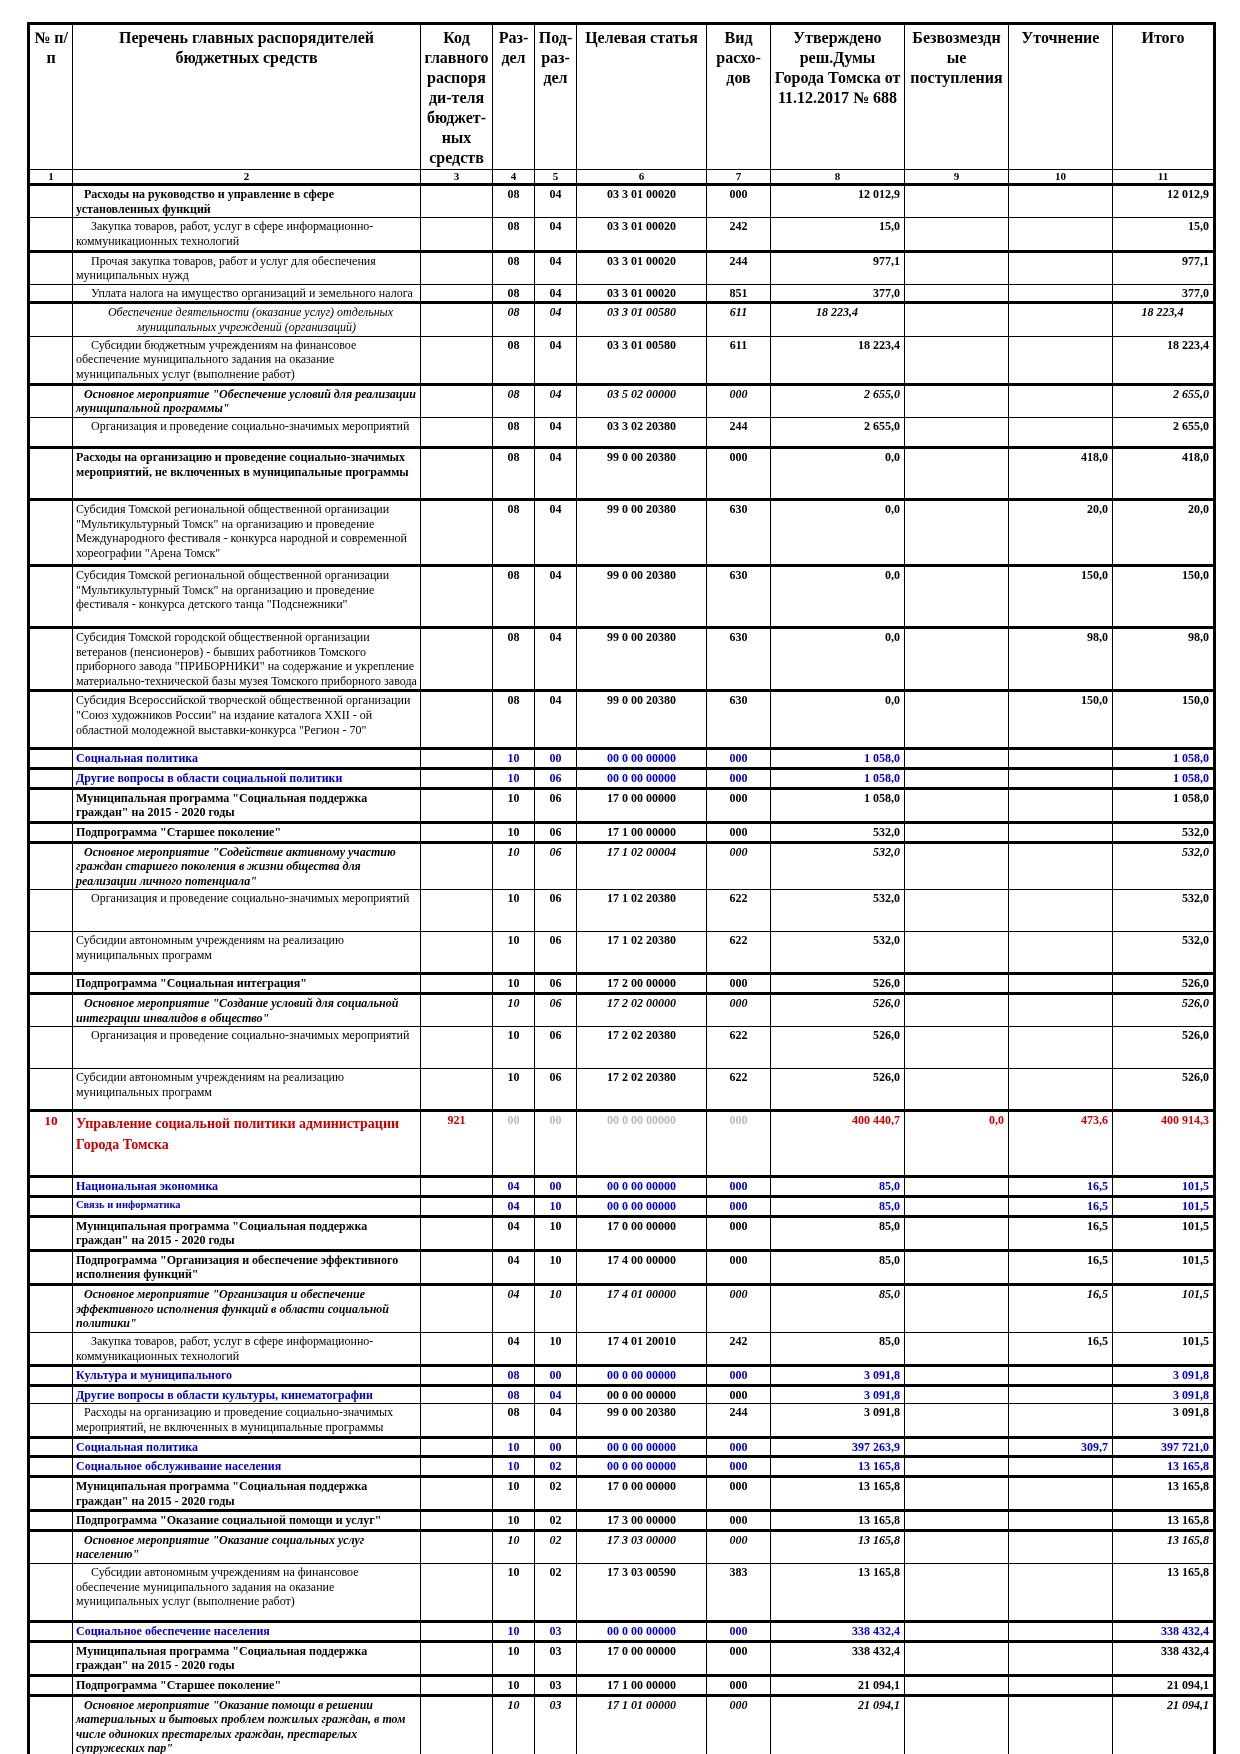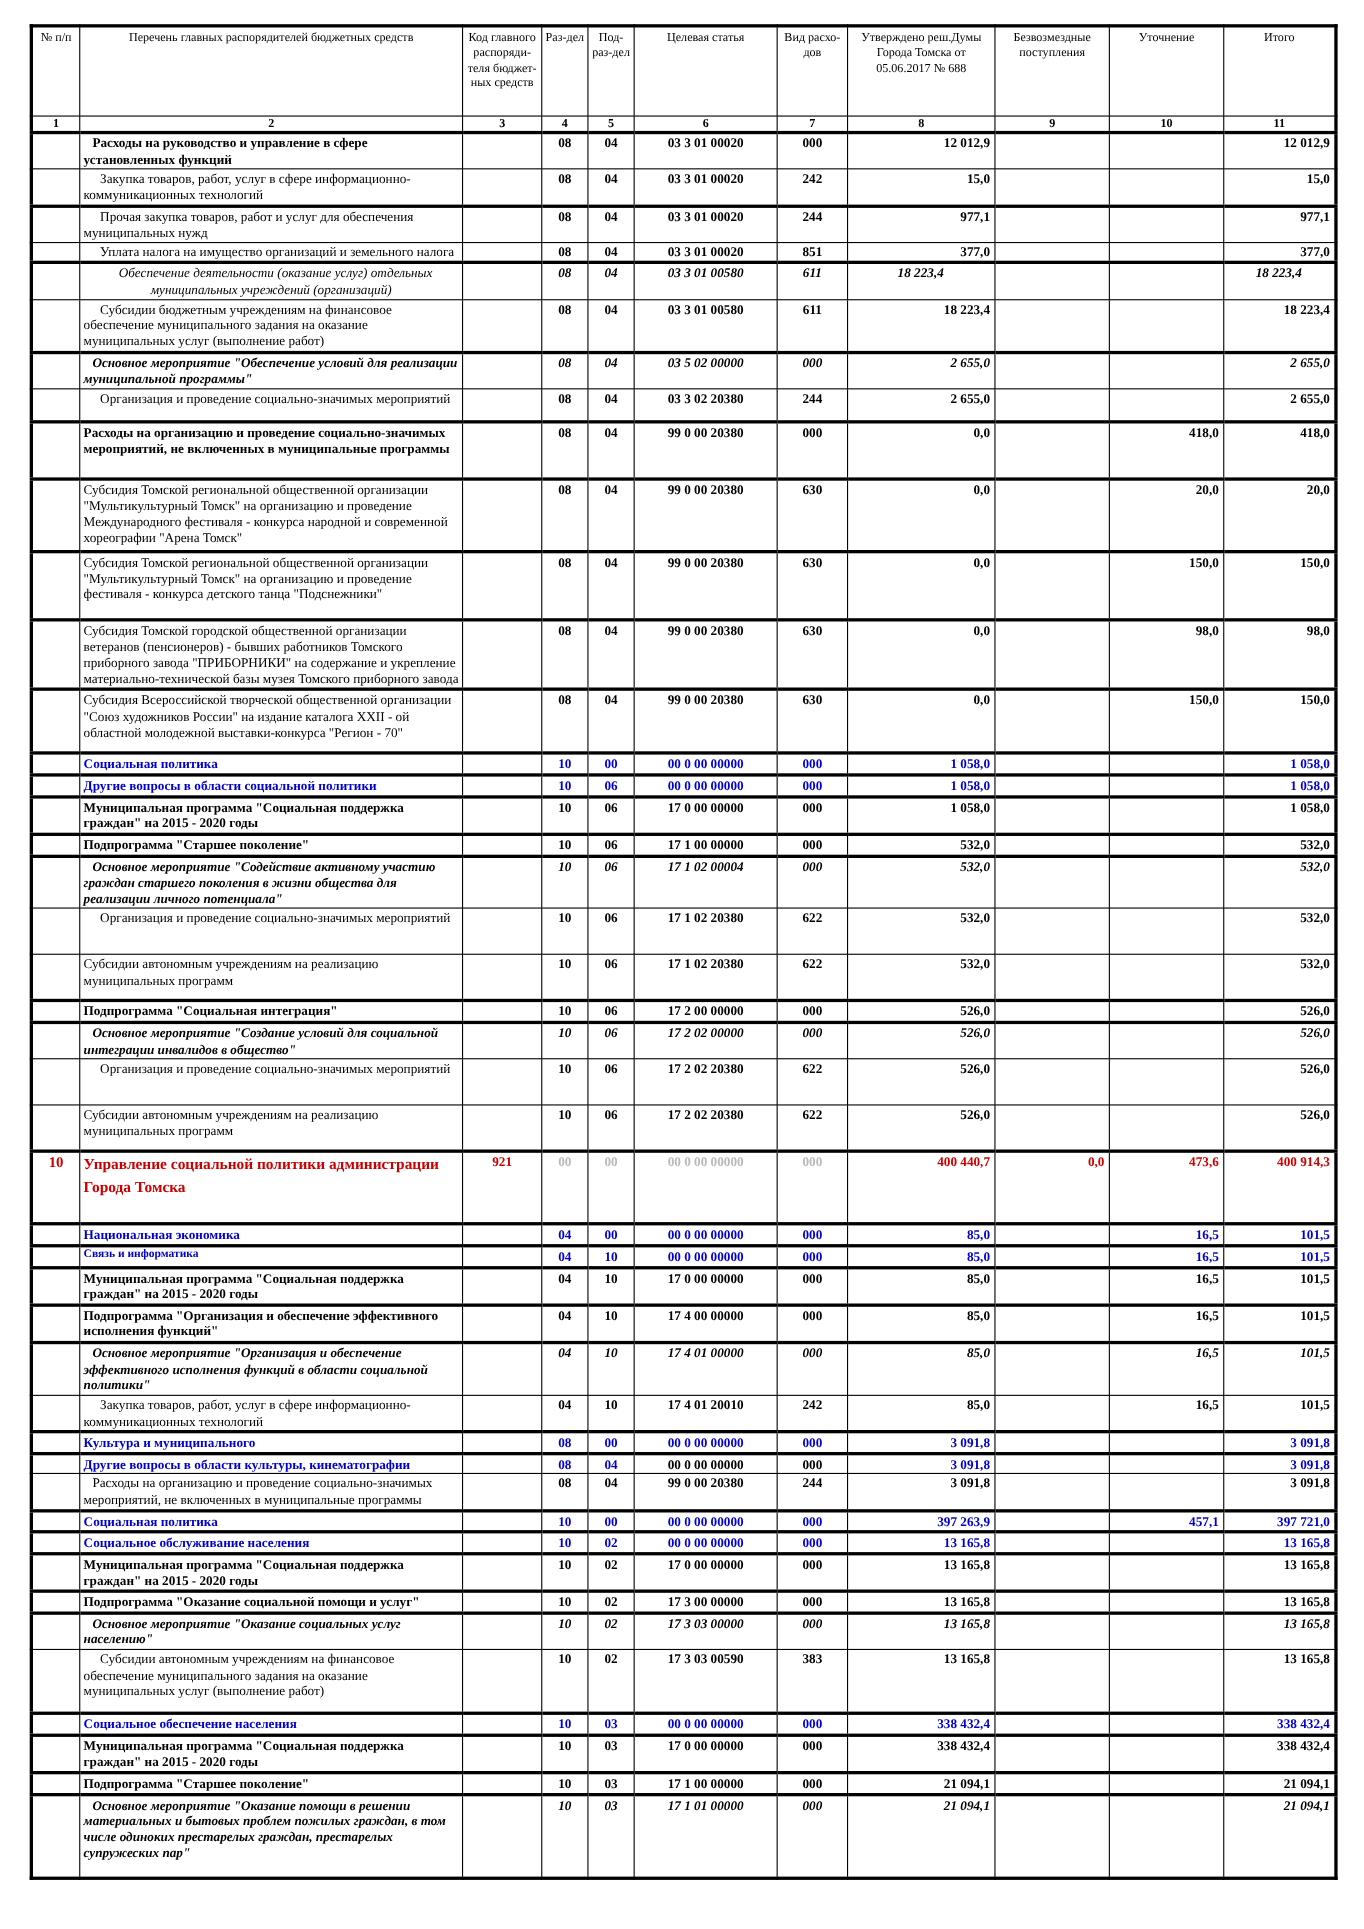--- a/index.html
+++ b/index.html
@@ -21,22 +21,22 @@
     font-size:12px;line-height:1.22;
     overflow:hidden;word-wrap:break-word;
   }
   
   col.w1{width:44px}  col.w2{width:348px} col.w3{width:72px}
   col.w4{width:42px}  col.w5{width:42px}  col.w6{width:130px}
   col.w7{width:64px}  col.w8{width:134px} col.w9{width:104px}
   col.w10{width:104px}col.w11{width:102px}
   
   thead th{
-    font-weight:400;text-align:center;vertical-align:top;
-    font-size:11px;line-height:1.25;padding-top:3px;
+    font-weight:700;text-align:center;vertical-align:top;
+    font-size:16px;line-height:1.25;padding-top:3px;
   }
   tr.head-labels{height:82px;}
   tr.head-nums th{
     height:13px;padding:0;font-size:11px;line-height:1.1;
     border-bottom:3px solid #000;font-weight:700;
   }
   
   td{font-weight:700;}
   td.c-num{text-align:center;}
   td.c-name{text-align:left;}
@@ -81,21 +81,21 @@
     </colgroup>
     <thead>
       <tr class="head-labels" id="head-labels">
           <th>№ п/п</th>
           <th>Перечень главных распорядителей бюджетных средств</th>
           <th>Код главного распоряди-теля бюджет-ных средств</th>
           <th>Раз-дел</th>
           <th>Под-раз-дел</th>
           <th>Целевая статья</th>
           <th>Вид расхо-дов</th>
-          <th>Утверждено реш.Думы Города Томска от 05.06.2017 № 688</th>
+          <th>Утверждено реш.Думы Города Томска от 11.12.2017 № 688</th>
           <th>Безвозмездные поступления</th>
           <th>Уточнение</th>
           <th>Итого</th>
         </tr>
       <tr class="head-nums" id="head-nums">
           <th>1</th>
           <th>2</th>
           <th>3</th>
           <th>4</th>
           <th>5</th>
@@ -553,21 +553,21 @@
         <tr class="st-blue tk">
           <td class="c-num"></td>
           <td class="c-name">Социальная политика</td>
           <td class="c-code"></td>
           <td class="c-rz">10</td>
           <td class="c-pr">00</td>
           <td class="c-target">00 0 00 00000</td>
           <td class="c-vid">000</td>
           <td class="c-approved">397 263,9</td>
           <td class="c-grants"></td>
-          <td class="c-adjust">457,1</td>
+          <td class="c-adjust">309,7</td>
           <td class="c-total">397 721,0</td>
         </tr>
         <tr class="st-blue tk">
           <td class="c-num"></td>
           <td class="c-name">Социальное обслуживание населения</td>
           <td class="c-code"></td>
           <td class="c-rz">10</td>
           <td class="c-pr">02</td>
           <td class="c-target">00 0 00 00000</td>
           <td class="c-vid">000</td>

